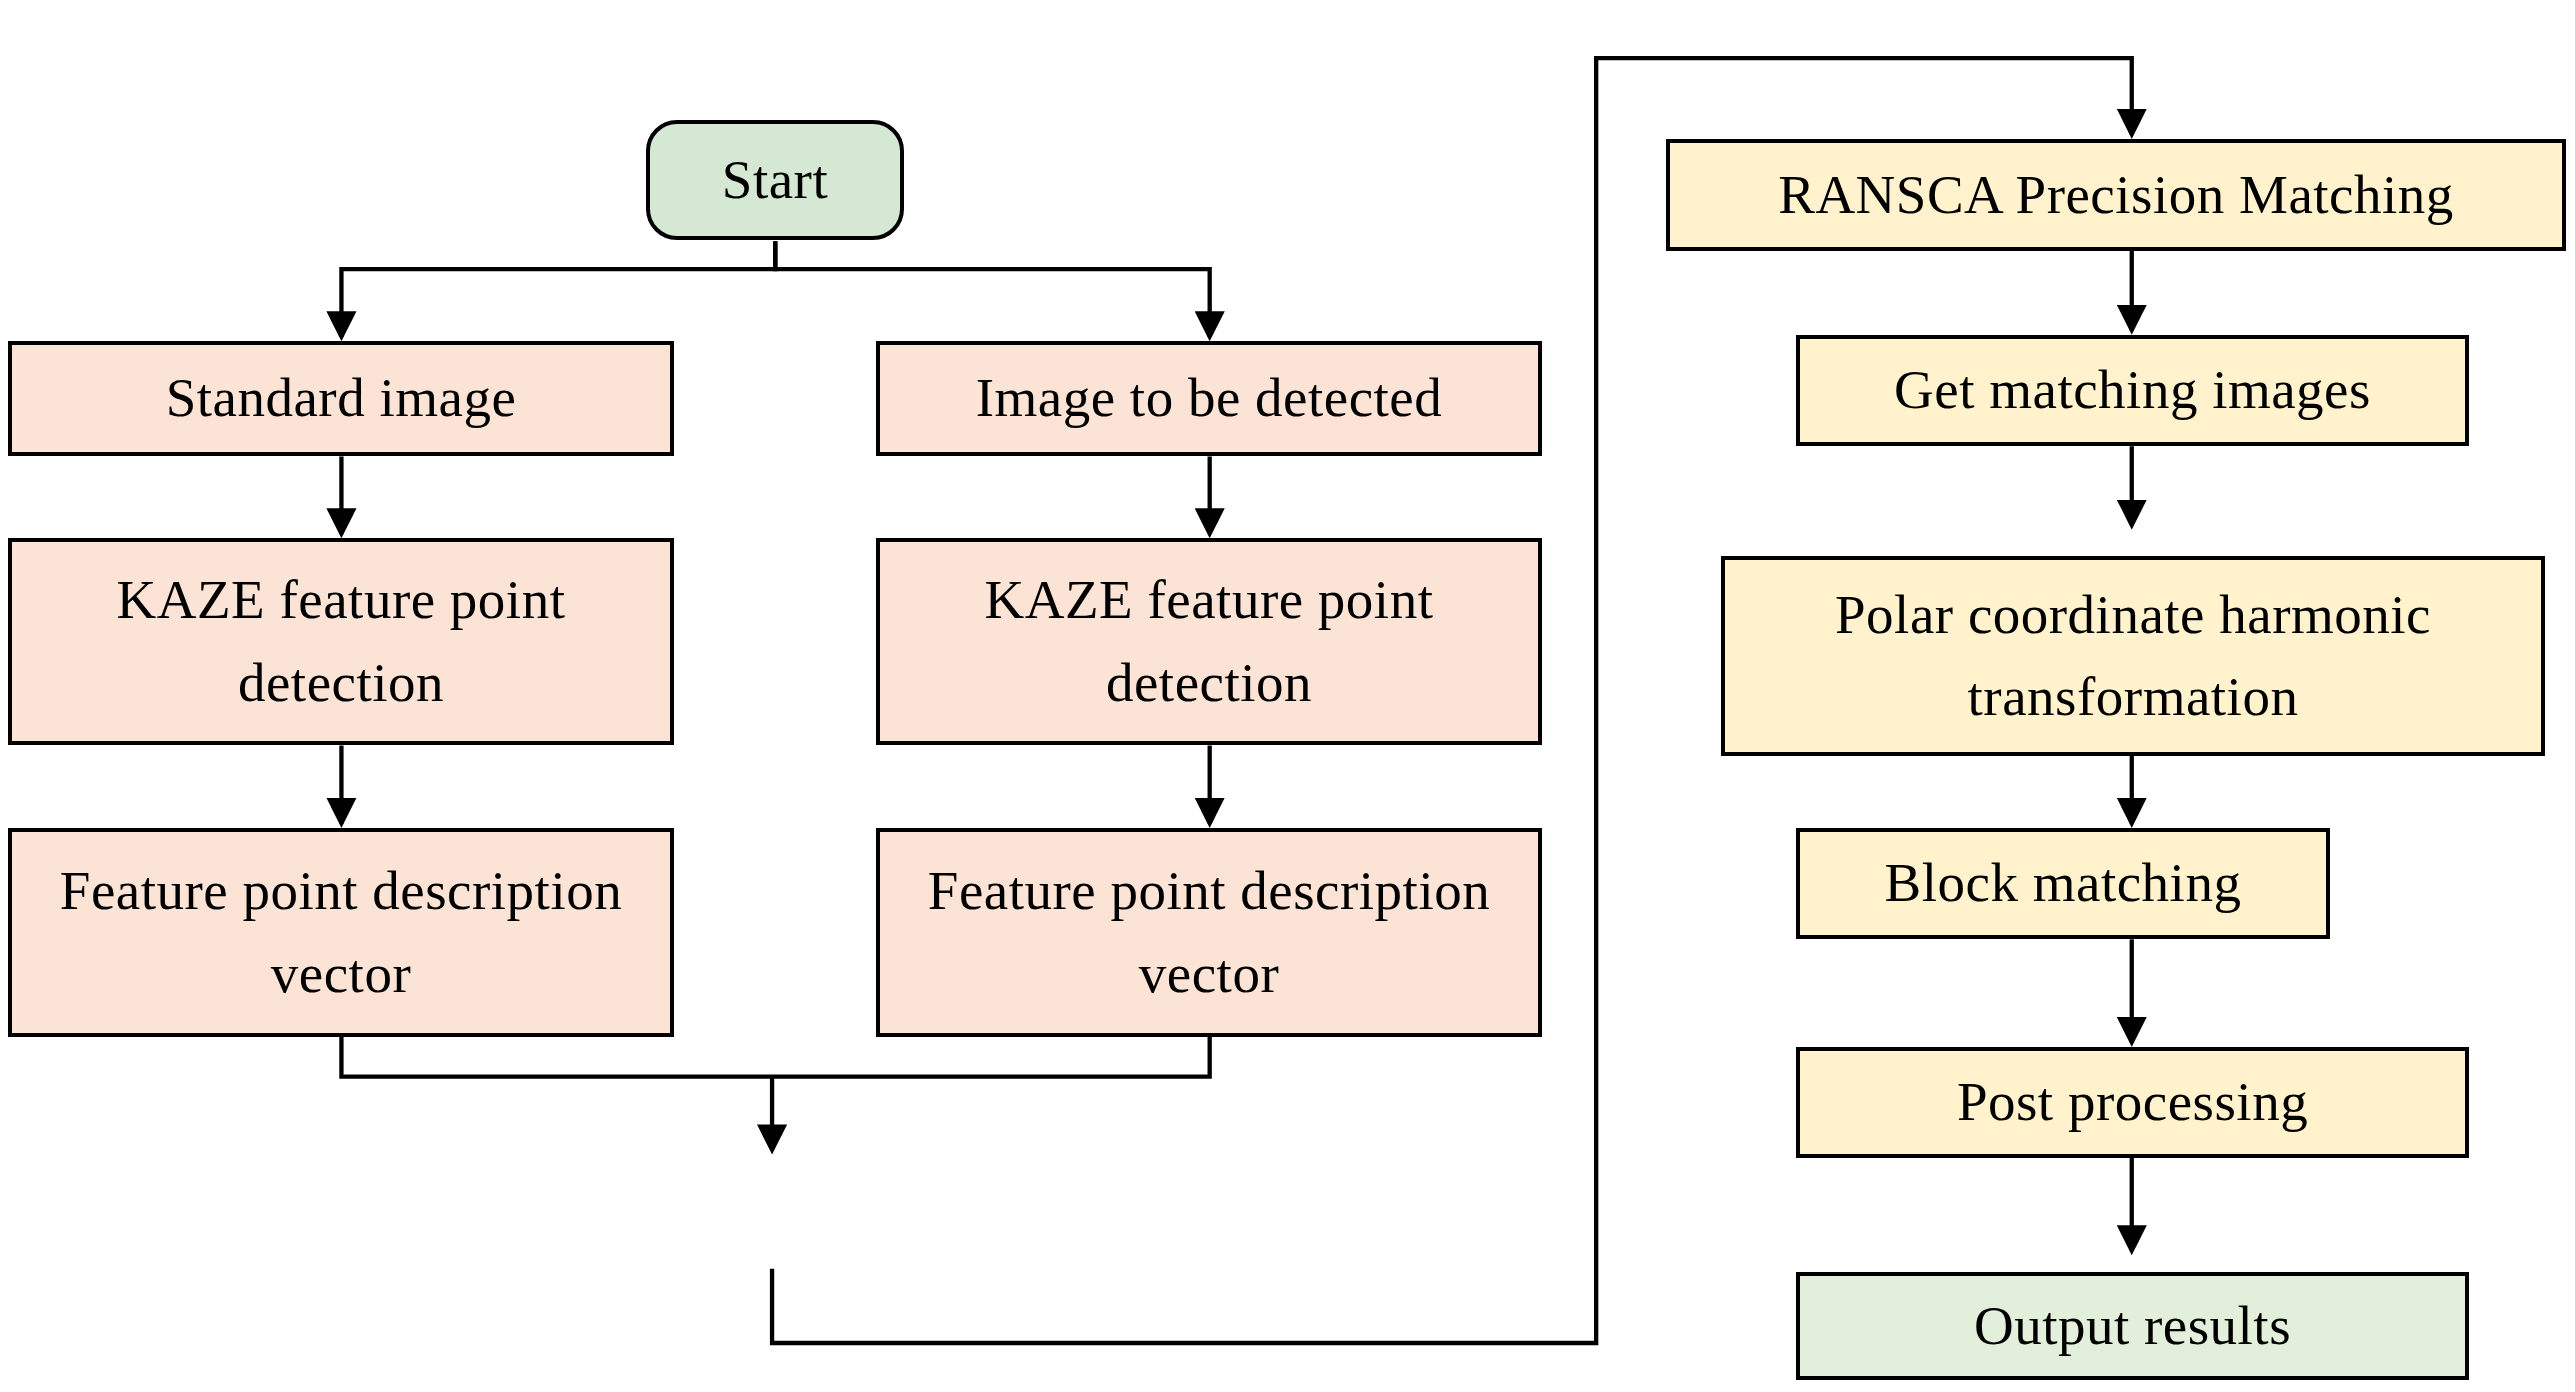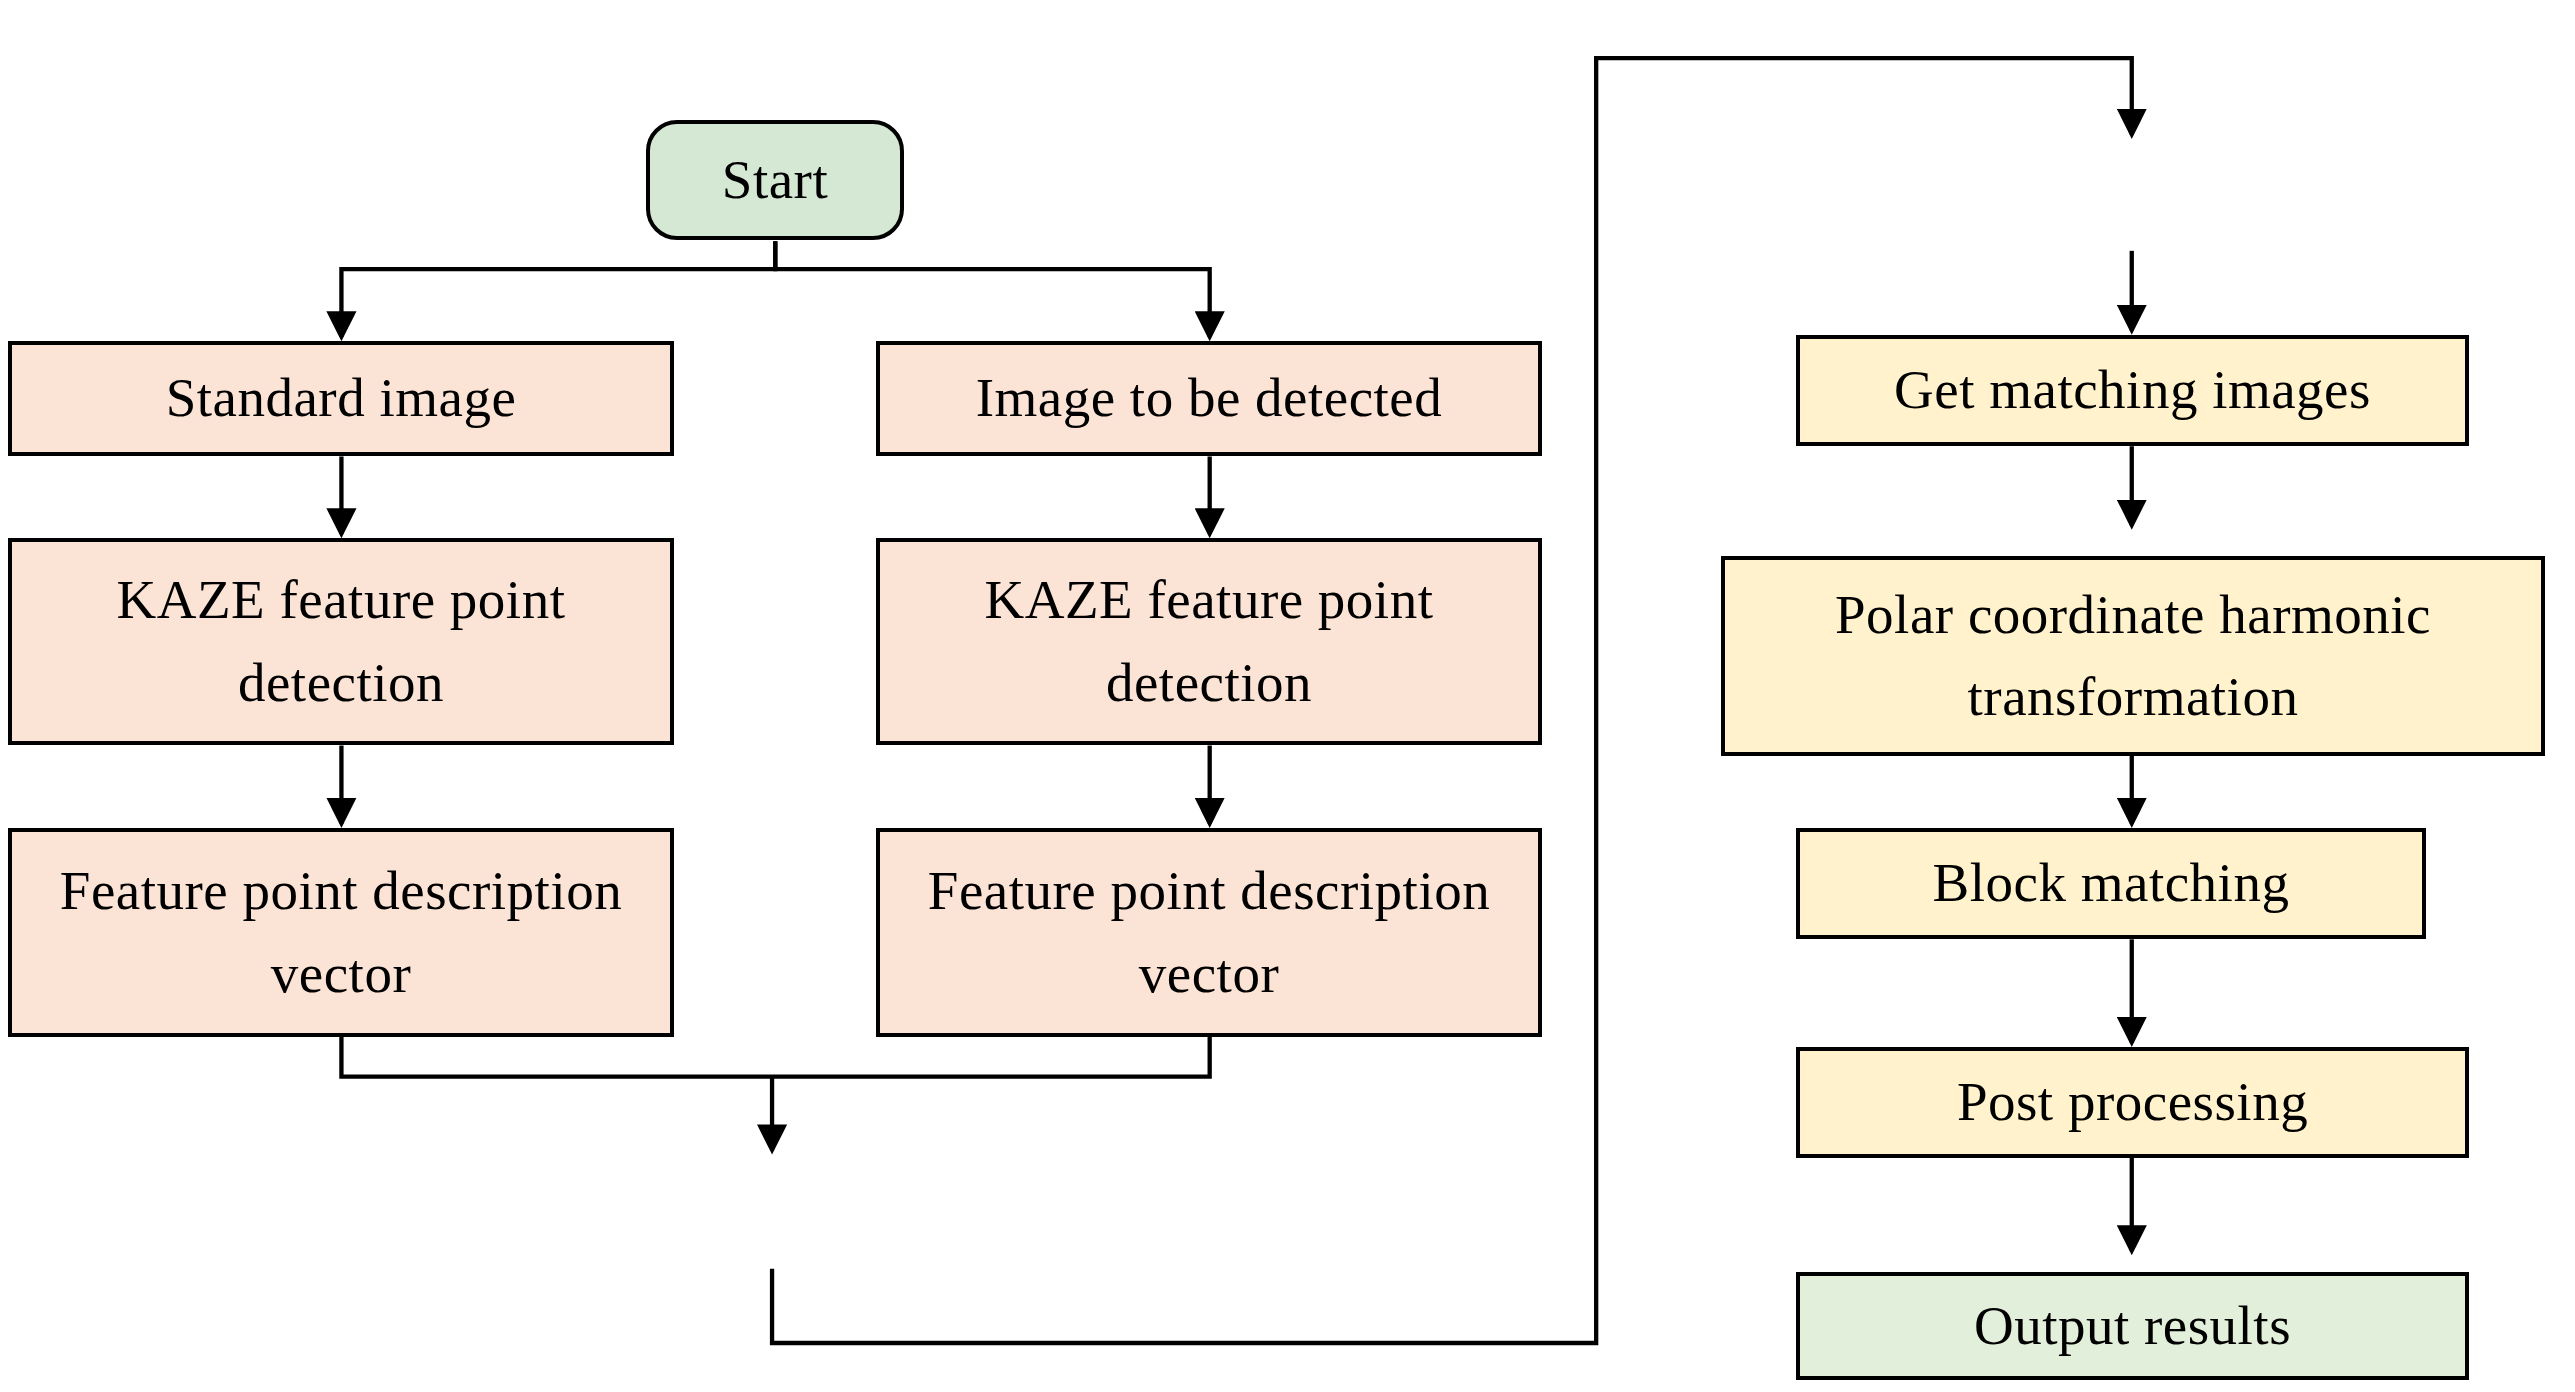--- a/index.html
+++ b/index.html
@@ -65,25 +65,26 @@
 
   <div class="node" style="left: 8px; top: 538px; width: 666px; height: 207px; background-color: rgb(251, 227, 213);">KAZE feature point detection</div>
 
   <div class="node" style="left: 876px; top: 538px; width: 666px; height: 207px; background-color: rgb(251, 227, 213);">KAZE feature point detection</div>
 
   <div class="node" style="left: 8px; top: 828px; width: 666px; height: 209px; background-color: rgb(251, 227, 213);">Feature point description vector</div>
 
   <div class="node" style="left: 876px; top: 828px; width: 666px; height: 209px; background-color: rgb(251, 227, 213);">Feature point description vector</div>
 
 
+  <div class="node" style="left: 1666px; top: 139px; width: 900px; height: 112px; background-color: rgb(255, 242, 204);">RANSCA Precision Matching</div>
 
   <div class="node" style="left: 1796px; top: 335px; width: 673px; height: 111px; background-color: rgb(255, 242, 204);">Get matching images</div>
 
   <div class="node" style="left: 1721px; top: 556px; width: 824px; height: 200px; background-color: rgb(255, 242, 204);">Polar coordinate harmonic transformation</div>
 
-  <div class="node" style="left: 1796px; top: 828px; width: 630px; height: 111px; background-color: rgb(255, 242, 204);">Block matching</div>
+  <div class="node" style="left: 1796px; top: 828px; width: 534px; height: 111px; background-color: rgb(255, 242, 204);">Block matching</div>
 
   <div class="node" style="left: 1796px; top: 1047px; width: 673px; height: 111px; background-color: rgb(255, 242, 204);">Post processing</div>
 
   <div class="node" style="left: 1796px; top: 1272px; width: 673px; height: 108px; background-color: rgb(226, 239, 218);">Output results</div>
 
 </div>
 
 
 </body></html>

